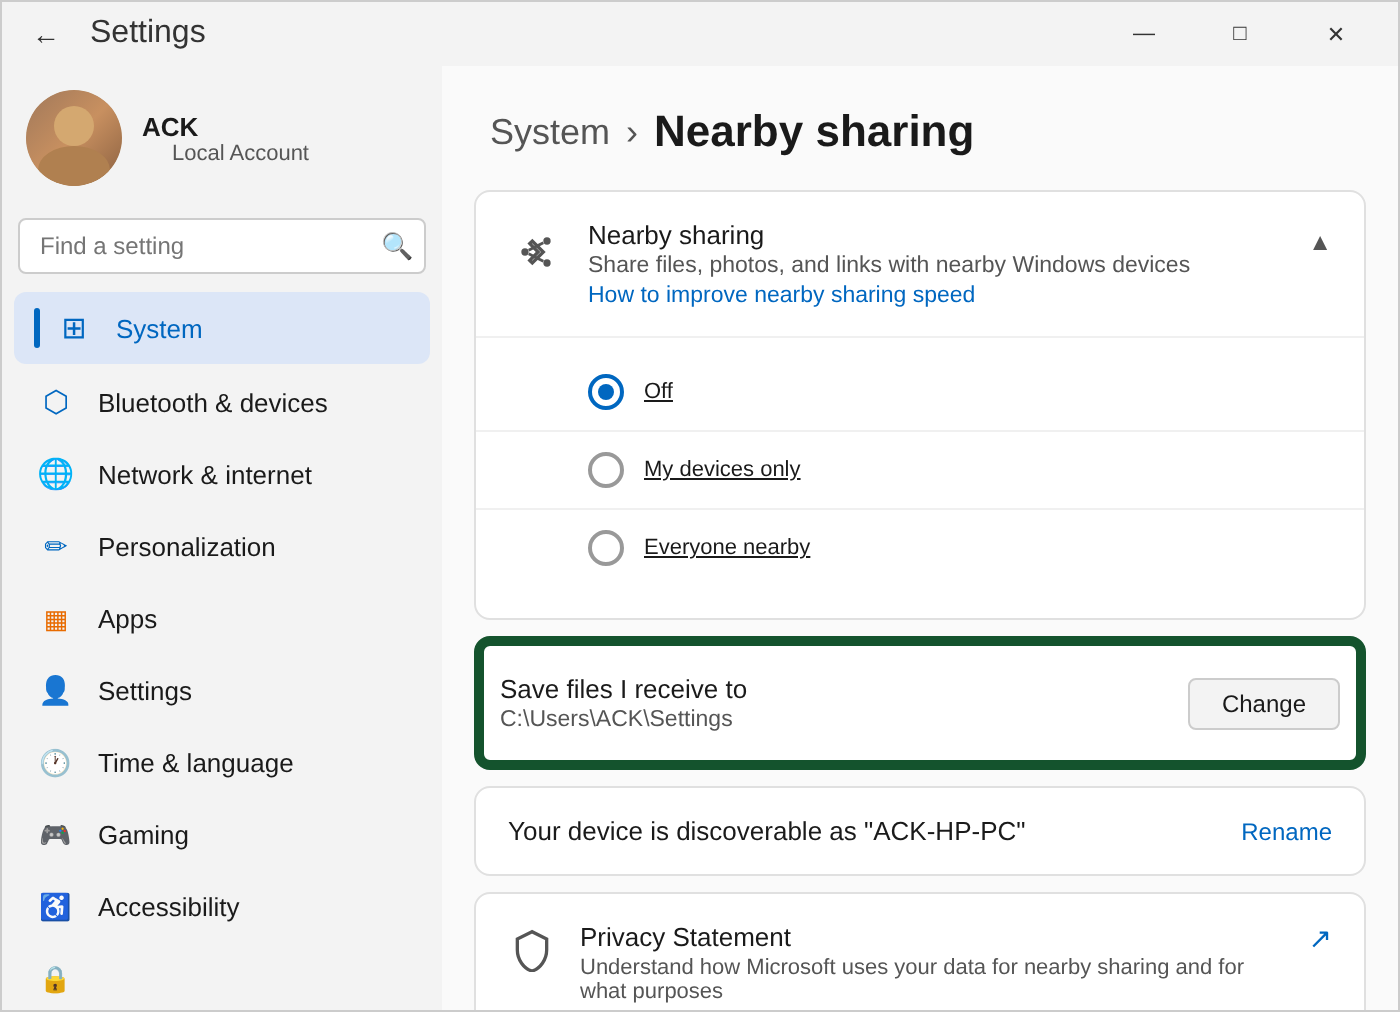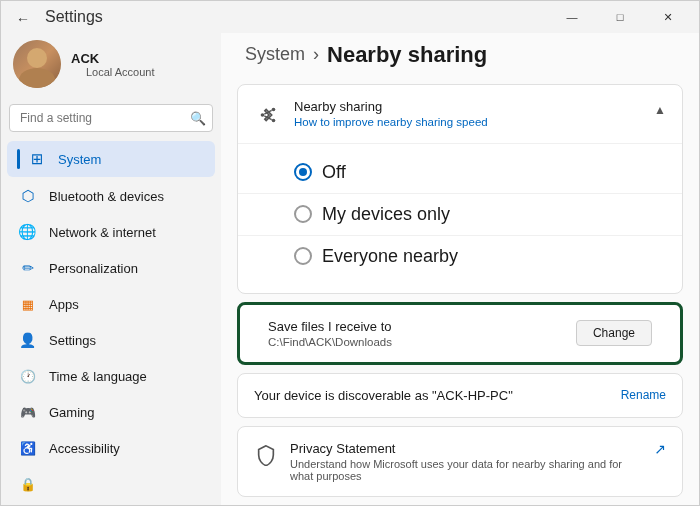--- a/index.html
+++ b/index.html
@@ -63,21 +63,20 @@
       display: flex;
       align-items: center;
       justify-content: center;
       font-size: 11px;
       color: #333;
     }
     .content {
       display: flex;
       flex: 1;
       overflow: hidden;
-      align-items: center;
     }
     
     .sidebar {
       width: 220px;
       background: #f3f3f3;
       flex-shrink: 0;
       display: flex;
       flex-direction: column;
       overflow-y: auto;
       padding-bottom: 8px;
@@ -300,34 +299,35 @@
     .radio-circle.selected {
       border-color: #0067c0;
     }
     .radio-inner {
       width: 8px;
       height: 8px;
       border-radius: 50%;
       background: #0067c0;
     }
     .radio-label {
-      font-size: 18px;
-      color: #1a1a1a;
+      font-size: 11px;
+      color: #1a1a1a;
+      text-decoration: underline;
     }
     .radio-divider {
       height: 1px;
       background: #f0f0f0;
       margin: 0 -16px 0 -56px;
     }
     
     .save-card {
       background: #fff;
       border-radius: 8px;
-      border: 3px solid #14532d;
-      padding: 14px 28px;
+      border: 5px solid #14532d;
+      padding: 14px 8px;
       display: flex;
       align-items: center;
       justify-content: space-between;
       margin-bottom: 4px;
     }
     .save-card-info {}
     .save-card-title {
       font-size: 13px;
       font-weight: 500;
       color: #1a1a1a;
@@ -519,20 +519,21 @@
                 <path d="M8.59 16.59L13.17 12 8.59 7.41 10 6l6 6-6 6z"></path>
                 <circle cx="6" cy="12" r="2" fill="#555" stroke="none"></circle>
                 <circle cx="18" cy="6" r="2" fill="#555" stroke="none"></circle>
                 <circle cx="18" cy="18" r="2" fill="#555" stroke="none"></circle>
                 <line x1="8" y1="11" x2="16" y2="7" stroke="#555" stroke-width="1.5"></line>
                 <line x1="8" y1="13" x2="16" y2="17" stroke="#555" stroke-width="1.5"></line>
               </svg>
             </div>
             <div class="card-header-info">
               <div class="card-header-title">Nearby sharing</div>
+              <div class="card-header-desc">Share files, photos, and links with nearby Windows devices</div>
               <a class="card-header-link">How to improve nearby sharing speed</a>
             </div>
             <div class="card-chevron">▲</div>
           </div>
           <div class="card-body">
             <div class="radio-option">
               <div class="radio-circle selected">
                 <div class="radio-inner"></div>
               </div>
               <span class="radio-label">Off</span>
@@ -546,21 +547,21 @@
             <div class="radio-option">
               <div class="radio-circle"></div>
               <span class="radio-label">Everyone nearby</span>
             </div>
           </div>
         </div>
 
         <div class="save-card">
           <div class="save-card-info">
             <div class="save-card-title">Save files I receive to</div>
-            <div class="save-card-path">C:\Find\ACK\Downloads</div>
+            <div class="save-card-path">C:\Users\ACK\Settings</div>
           </div>
           <button class="change-btn">Change</button>
         </div>
 
         <div class="discover-card">
           <span class="discover-text">Your device is discoverable as "ACK-HP-PC"</span>
           <button class="rename-btn">Rename</button>
         </div>
 
         <div class="privacy-card">

